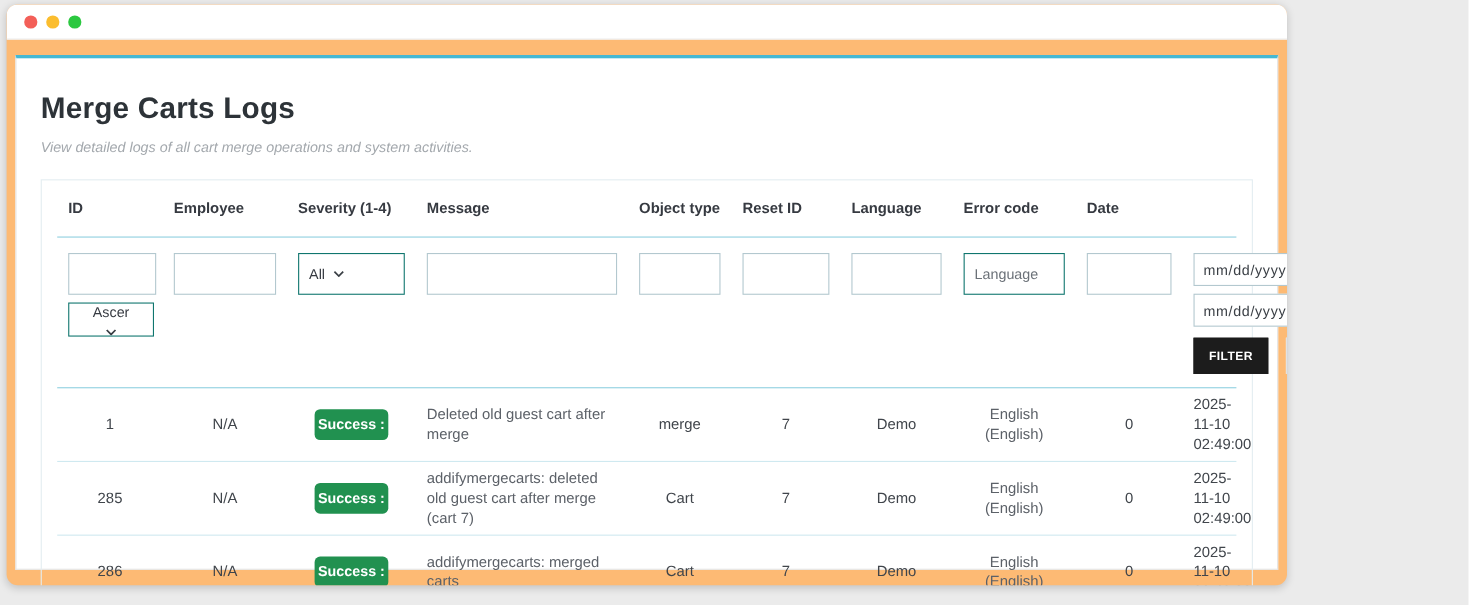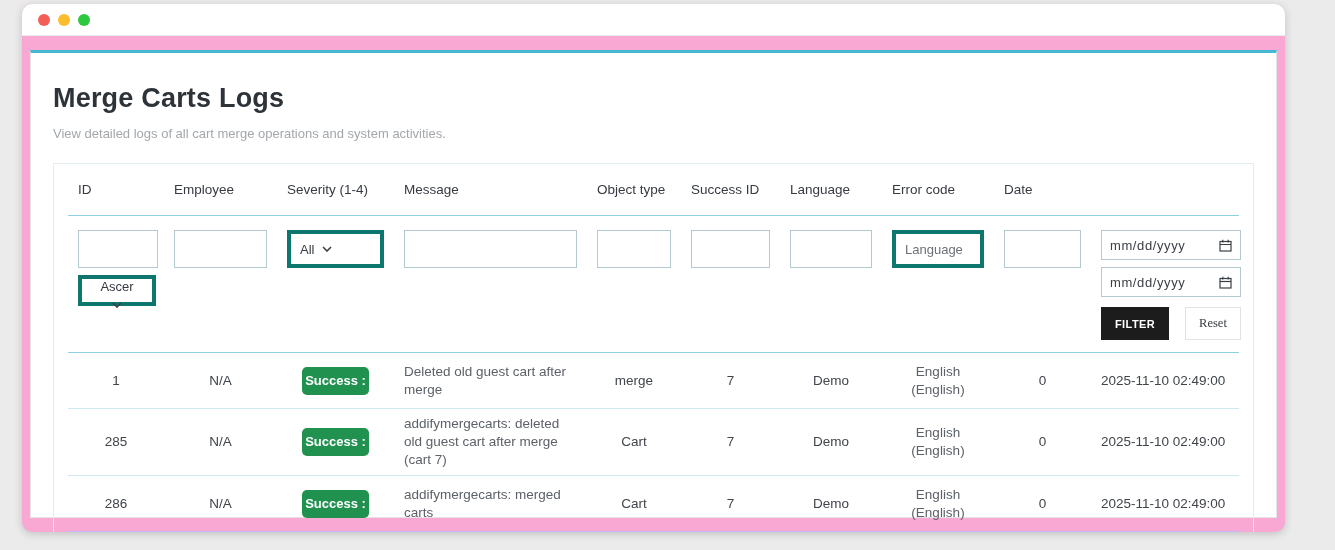--- a/index.html
+++ b/index.html
@@ -4,68 +4,67 @@
 <style>
   * { margin:0; padding:0; box-sizing:border-box; }
   html,body { width:1335px; height:550px; }
   body {
     background:#ebebeb;
     font-family:"Liberation Sans", sans-serif;
     color:#363a41;
     overflow:hidden;
   }
   .window {
-    position:absolute; left:6px; top:4px; width:1263px; height:528px;
-    background:#f9a8d4; border-radius:10px;
+    position:absolute; left:6px; top:4px; width:1164px; height:528px;
+    background:#fdba74; border-radius:10px;
     box-shadow:0 2px 8px rgba(0,0,0,.18);
     overflow:hidden;
-    margin-left:16px;
   }
   .titlebar {
     height:32px; background:#ffffff; border-bottom:1px solid #ececec;
     display:flex; align-items:center; padding-left:16px; gap:8px;
   }
   .dot { width:12px; height:12px; border-radius:50%; }
   .dot.red { background:#f35f58; }
   .dot.yellow { background:#fbbd2e; }
   .dot.green { background:#2bc840; }
 
   .card {
     position:absolute; left:8px; right:8px; top:46px; bottom:14px;
     background:#ffffff;
     border:1px solid #e4e4e4;
     border-top:3px solid #45b8d3;
     padding:0 22px;
   }
   .page-title { margin-top:30px; font-size:27px; font-weight:700; color:#2d3338; letter-spacing:.2px; }
-  .page-subtitle { margin-top:12px; font-size:13px; color:#a3a8ad; }
+  .page-subtitle { margin-top:12px; font-size:13px; color:#a3a8ad;font-style:italic; }
 
   .table-wrap {
     margin-top:22px;
     border:1px solid #e3edf1;
     padding:0 14px 16px 14px;
   }
   .trow {
     display:grid;
     grid-template-columns:96px 113px 117px 193px 94px 99px 102px 112px 97px 1fr;
     align-items:center;
   }
   .cell { padding:0 10px; font-size:13.5px; }
-  .thead .cell { font-weight:400; color:#363a41; text-align:left; }
+  .thead .cell { font-weight:700; color:#363a41; text-align:left; }
   .thead { height:52px; border-bottom:1px solid #8fd0e0; }
 
   .filters { padding:14px 0 12px 0; align-items:start; border-bottom:1px solid #8fd0e0; }
   .fcell { padding:0 10px; display:flex; flex-direction:column; gap:7px; align-items:flex-start; }
   .txt-input {
     width:100%; height:38px; border:1px solid #b3c8cf; background:#fff;
     font-family:"Liberation Sans", sans-serif; font-size:13px; color:#363a41; padding:0 8px; outline:none;
   }
   .txt-input.narrow { width:80px; }
   .selectbox {
-    height:38px; border:4px solid #0f766e; background:#fff; display:flex; align-items:center;
+    height:38px; border:1px solid #0f766e; background:#fff; display:flex; align-items:center;
     padding:0 9px; font-size:13px; color:#363a41; cursor:pointer; gap:8px;
   }
   .selectbox.small { height:31px; width:78px;flex-direction:column; }
   .selectbox.fullw { width:100%; }
   .chev { flex:0 0 auto; }
   .datebox {
     width:100%; height:30px; border:1px solid #b3c8cf; background:#fff; display:flex; align-items:center;
     justify-content:space-between; padding:0 8px; font-size:13px; color:#3a3f45; letter-spacing:.6px; cursor:text;
   }
   .btnrow { display:flex; margin-top:3px;gap:16px; }
@@ -105,21 +104,21 @@
     <div class="page-subtitle">View detailed logs of all cart merge operations and system activities.</div>
 
     <div class="table-wrap">
 
       <div class="trow thead">
         <div class="cell">ID</div>
         <div class="cell">Employee</div>
         <div class="cell">Severity (1-4)</div>
         <div class="cell">Message</div>
         <div class="cell">Object type</div>
-        <div class="cell">Success ID</div>
+        <div class="cell">Reset ID</div>
         <div class="cell">Language</div>
         <div class="cell">Error code</div>
         <div class="cell">Date</div>
       </div>
 
       <div class="trow filters">
         <div class="fcell">
           <input class="txt-input narrow" type="text" style="">
           <div class="selectbox small">
             <span>Ascer</span>

